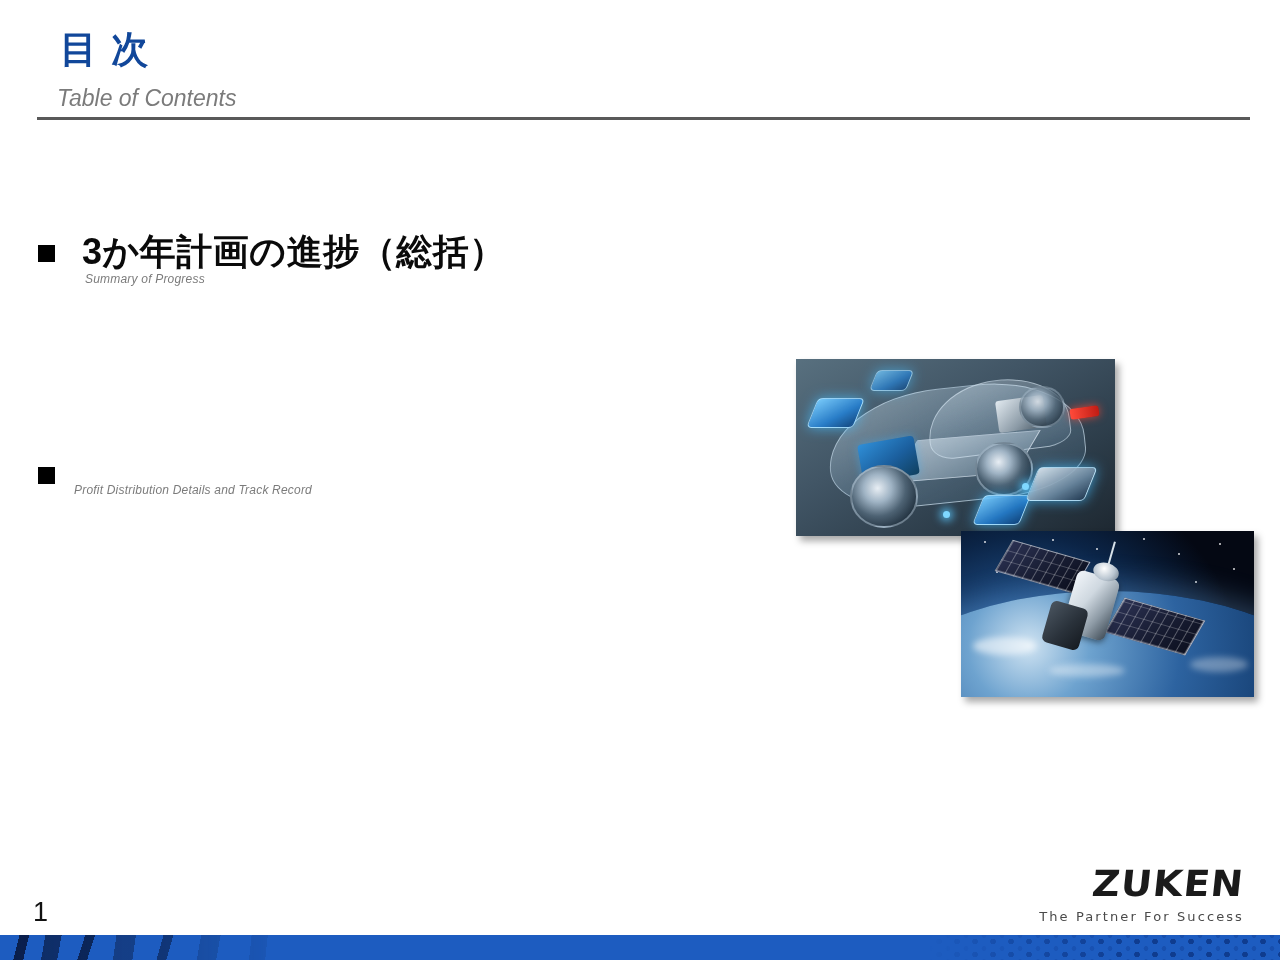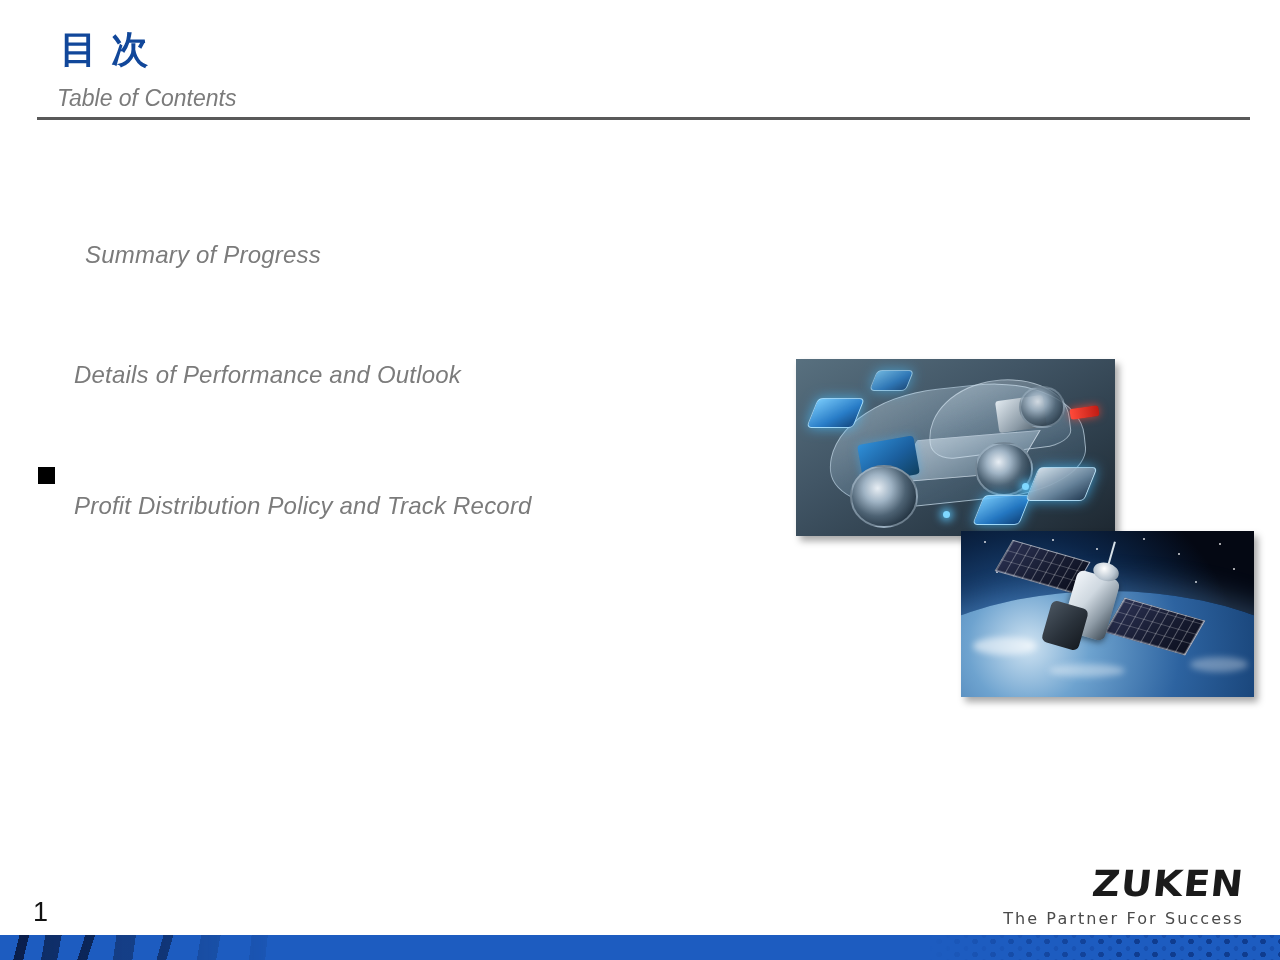--- a/index.html
+++ b/index.html
@@ -87,24 +87,23 @@
   .agenda-item-0 .bullet-square { margin-right: 27px; }
 
   .agenda-ja {
     font-size: 36px;
     font-weight: bold;
     color: #0a0a0a;
     letter-spacing: 0.5px;
     line-height: 1.12;
   }
   .agenda-en {
-    font-size: 24px;
+    font-size: 12px;
     font-style: italic;
     color: #7b7b7b;
-    margin-top: 9px;
     margin-left: 46px;
     white-space: nowrap;
     letter-spacing: 0.2px;
   }
   .agenda-item-0 .agenda-en { margin-left: 47px; }
   .agenda-item-1 .agenda-en { margin-left: 36px; }
   .agenda-item-2 .agenda-en { margin-left: 36px; }
 
   
   .photo {
@@ -313,21 +312,21 @@
     font-weight: bold;
     letter-spacing: 1px;
     color: #1b1b1b;
     font-family: "DejaVu Sans", sans-serif;
     transform: skewX(-6deg) scaleX(1.06);
     transform-origin: right center;
     line-height: 1;
   }
   .zuken-tagline {
     margin-top: 7px;
-    font-size: 16px;
+    font-size: 13px;
     letter-spacing: 2.1px;
     color: #4a4a4a;
     font-family: "DejaVu Sans", sans-serif;
   }
 
   .footer-bar {
     position: absolute;
     left: 0;
     top: 935px;
     width: 1280px;
@@ -372,32 +371,35 @@
 
 <div class="slide-header">
   <div class="title-ja">目 次</div>
   <div class="title-en">Table of Contents</div>
   <div class="header-rule"></div>
 </div>
 
 <div class="agenda">
 
   <div class="agenda-item agenda-item-0">
+    <div class="agenda-main">
+      <span class="bullet-square"></span>
+      <span class="agenda-ja">3か年計画の進捗（総括）</span>
+    </div>
     <div class="agenda-en">Summary of Progress</div>
   </div>
 
   <div class="agenda-item agenda-item-1">
-    <div class="agenda-en">Details of Performance and Outlook</div>
   </div>
 
   <div class="agenda-item agenda-item-2">
     <div class="agenda-main">
       <span class="bullet-square"></span>
     </div>
-    <div class="agenda-en">Profit Distribution Policy and Track Record</div>
+    <div class="agenda-en">Profit Distribution Details and Track Record</div>
   </div>
 
 </div>
 
 <div class="photo photo-car">
   <div class="car-body"></div>
   <div class="car-cabin"></div>
   <div class="car-floor"></div>
   <div class="car-engine"></div>
   <div class="car-rearunit"></div>

